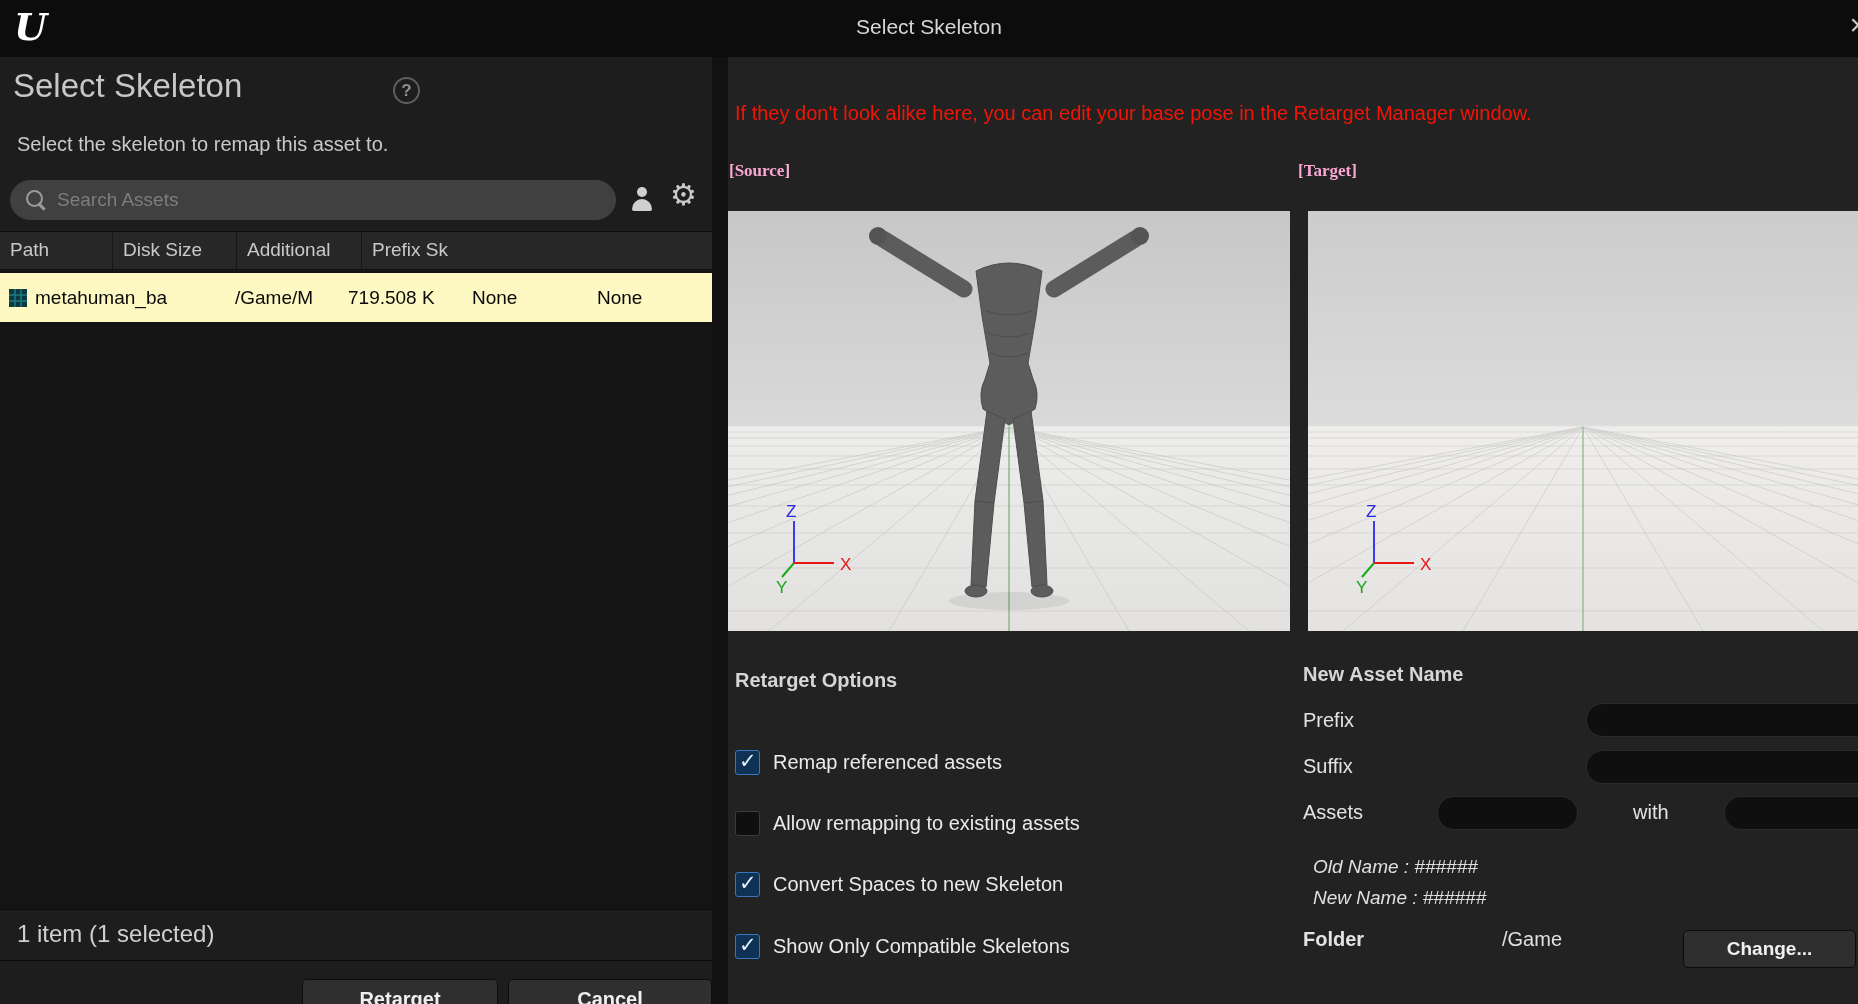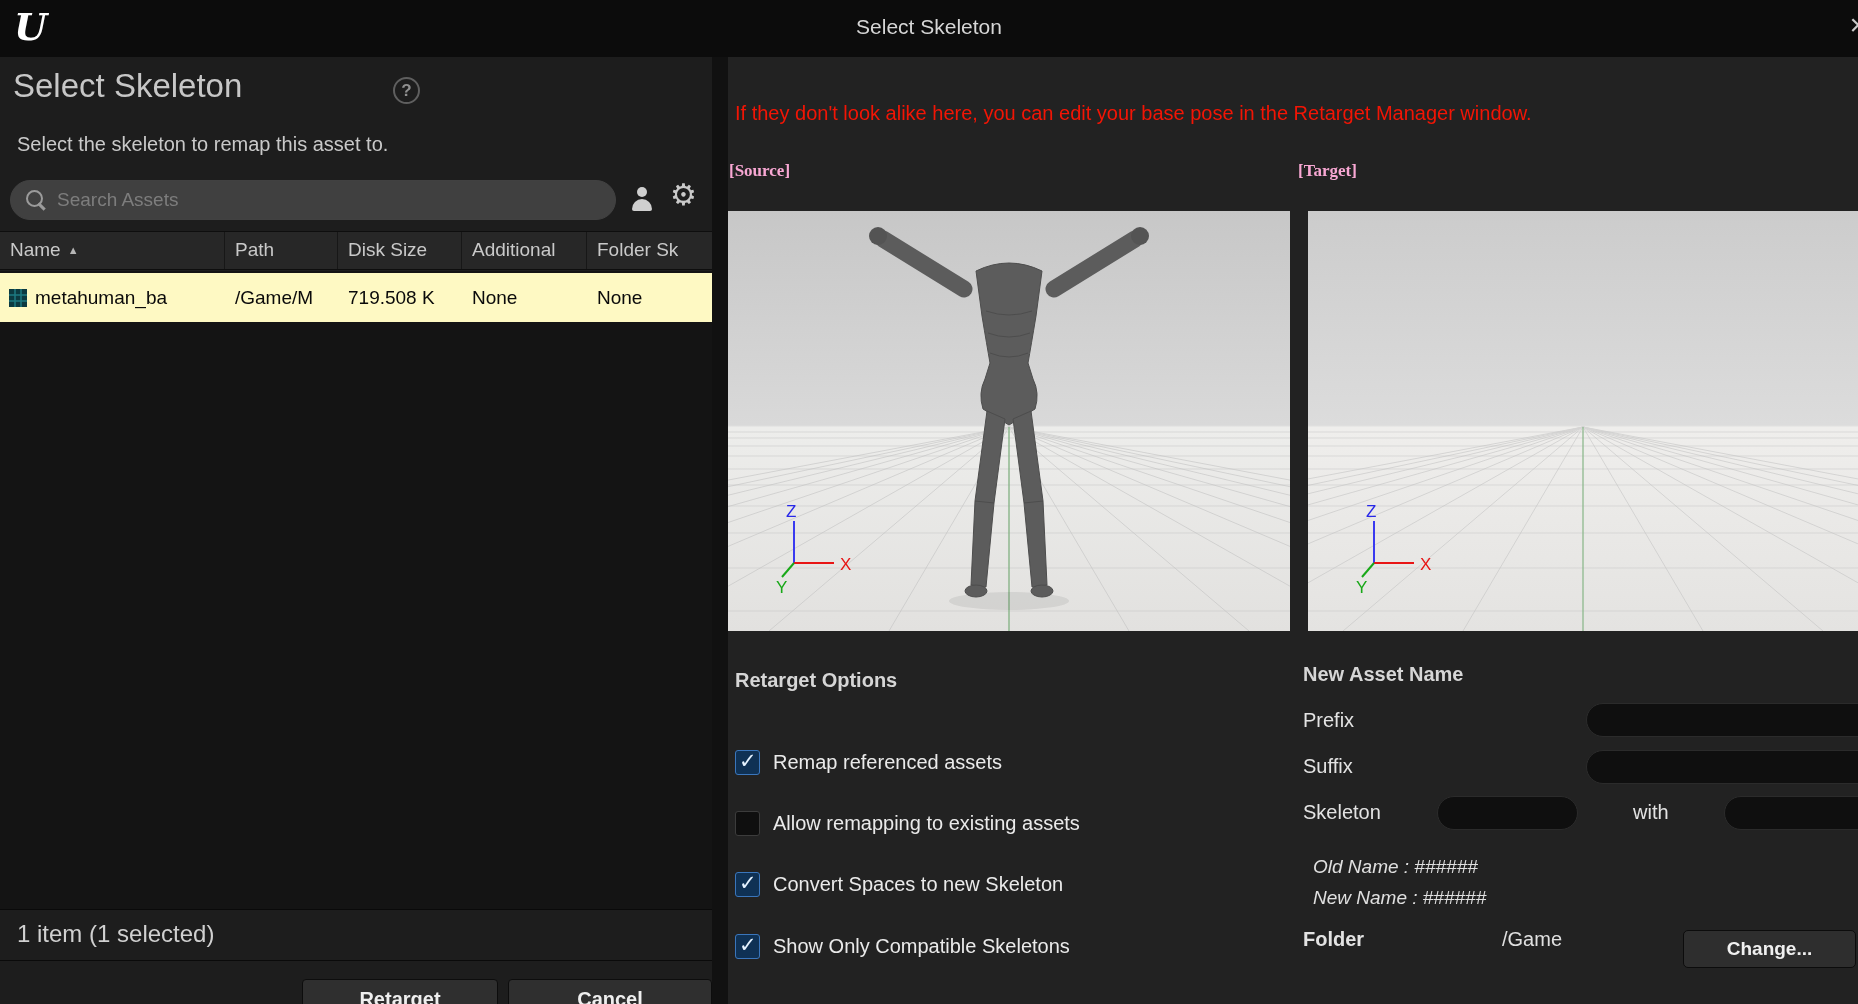--- a/index.html
+++ b/index.html
@@ -98,25 +98,24 @@
   <div class="lp-subtitle">Select the skeleton to remap this asset to.</div>
 
   <div class="search-pill">
     <span class="search-icon"></span>
     <input class="search-input" type="text" placeholder="Search Assets" style="">
   </div>
   <div class="person-btn"></div>
   <div class="gear-btn">⚙</div>
 
   <div class="table-header">
-    <div class="th th-name"><span>Name</span><span class="sort-arrow">▲</span></div>
     <div class="th th-path">Path</div>
     <div class="th th-disk">Disk Size</div>
     <div class="th th-add">Additional</div>
-    <div class="th th-prev">Folder Sk</div>
+    <div class="th th-prev">Prefix Sk</div>
   </div>
 
   <div class="list-body">
     <div class="asset-row">
       <div class="cell cell-name">
         <svg width="20" height="20">
           <rect x="1" y="1" width="18" height="18" fill="#0c3a40"></rect>
           <path d="M1 7 H19 M1 13 H19 M7 1 V19 M13 1 V19" stroke="#1d7a80" stroke-width="1.5"></path>
         </svg>
         <span>metahuman_ba</span>
@@ -299,21 +298,21 @@
         <span class="check">✓</span>
       </span>
     <span class="opt-label">Show Only Compatible Skeletons</span>
   </div>
 
   <div class="nan-heading">New Asset Name</div>
   <div class="field-label prefix-label">Prefix</div>
   <input class="pill-input prefix-input" type="text" style="">
   <div class="field-label suffix-label">Suffix</div>
   <input class="pill-input suffix-input" type="text" style="">
-  <div class="field-label replace-label">Skeleton</div>
+  <div class="field-label replace-label">Assets</div>
   <input class="pill-input replace-input" type="text" style="">
   <div class="field-label with-label">with</div>
   <input class="pill-input with-input" type="text" style="">
 
   <div class="name-preview">
     <div>Old Name : ######</div>
     <div>New Name : ######</div>
   </div>
 
   <div class="field-label folder-label">Folder</div>

